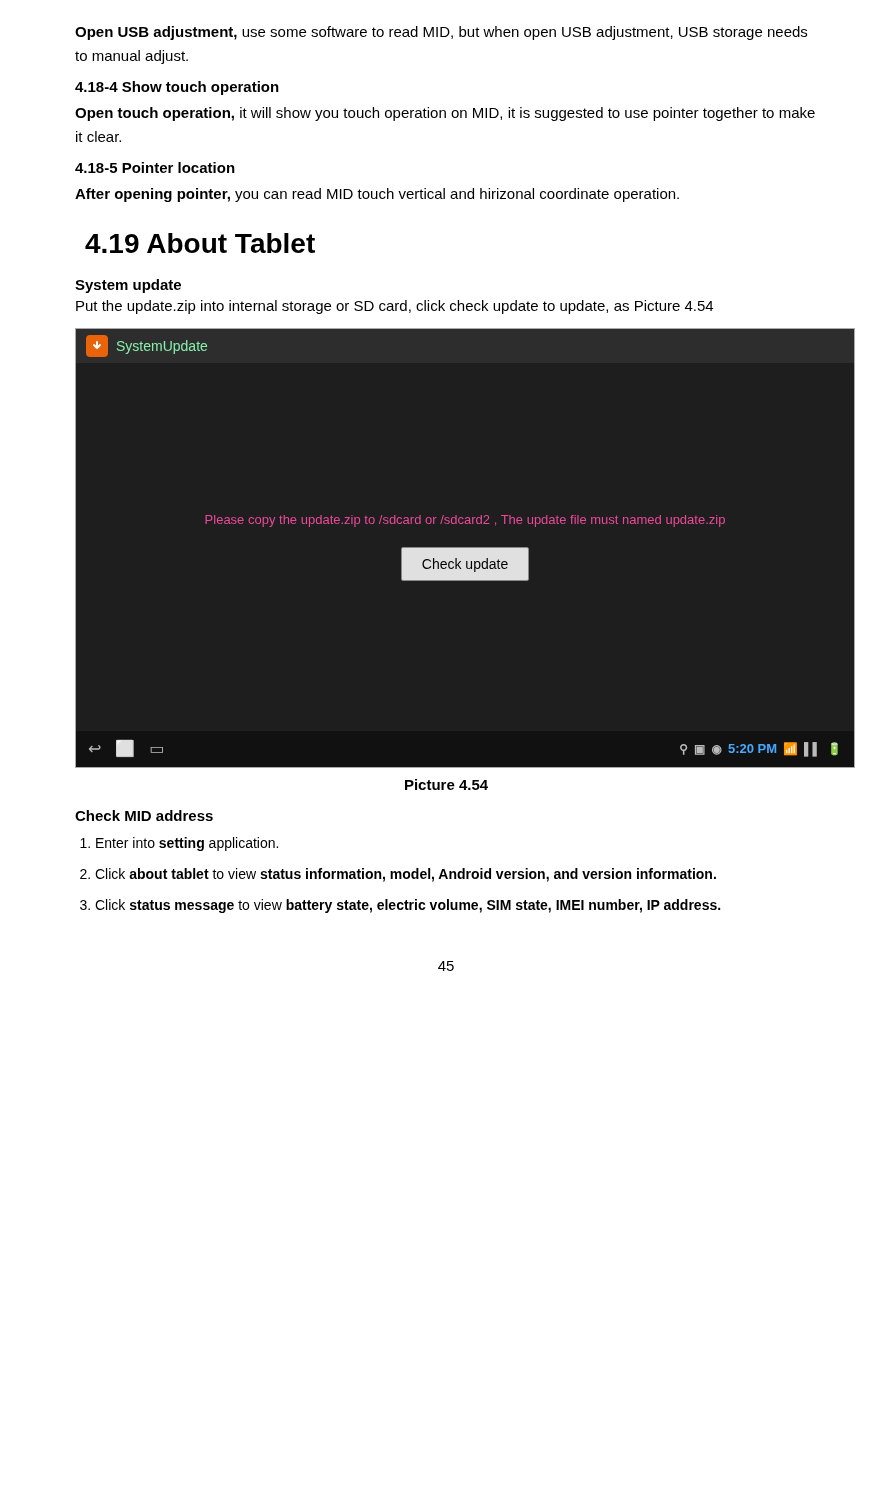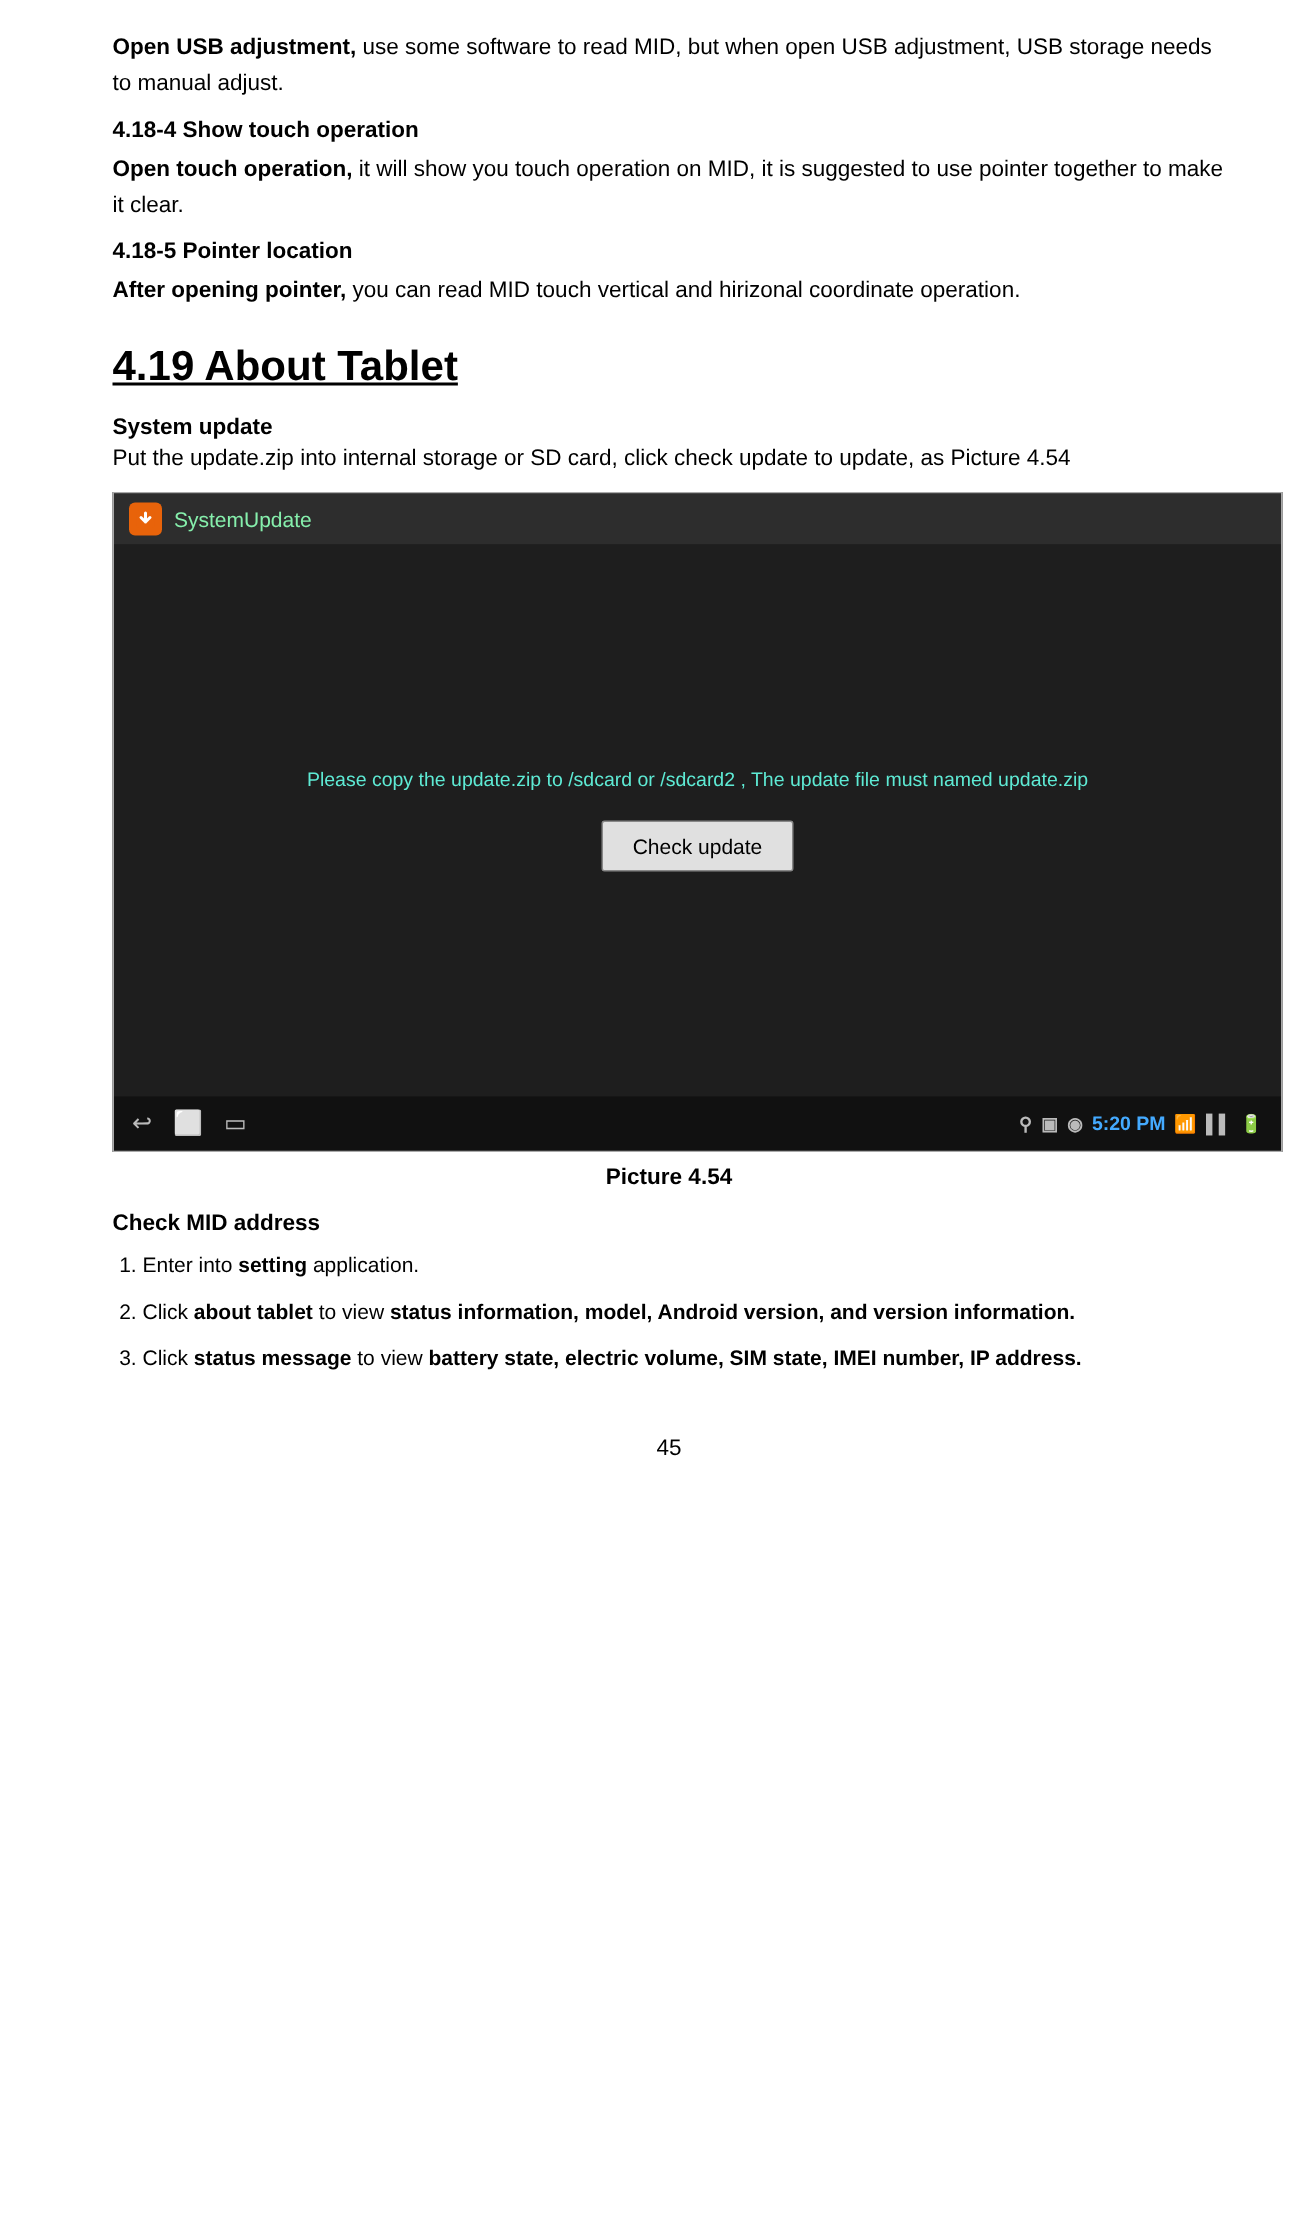--- a/index.html
+++ b/index.html
@@ -17,23 +17,22 @@
       line-height: 1.6;
     }
     .section-heading {
       font-weight: bold;
       margin: 6px 0 6px 0;
       font-size: 15px;
     }
     .main-heading {
       font-size: 28px;
       font-weight: bold;
-      margin: 22px 0 16px 0;
+      margin: 22px 0 16px 10px;
       border-bottom: none;
-      text-decoration: underline;
     }
     .system-update-section {
       margin-top: 4px;
     }
     .system-update-label {
       font-weight: bold;
       font-size: 15px;
       margin-bottom: 2px;
     }
     .system-update-desc {
@@ -80,21 +79,21 @@
       flex: 1;
       background: #1e1e1e;
       display: flex;
       flex-direction: column;
       align-items: center;
       justify-content: center;
       gap: 20px;
       padding: 20px;
     }
     .update-message {
-      color: #5eead4;
+      color: #ec4899;
       font-size: 13px;
       text-align: center;
     }
     .check-update-btn {
       background: #e0e0e0;
       color: #000;
       border: 1px solid #888;
       padding: 8px 20px;
       font-size: 14px;
       cursor: pointer;

